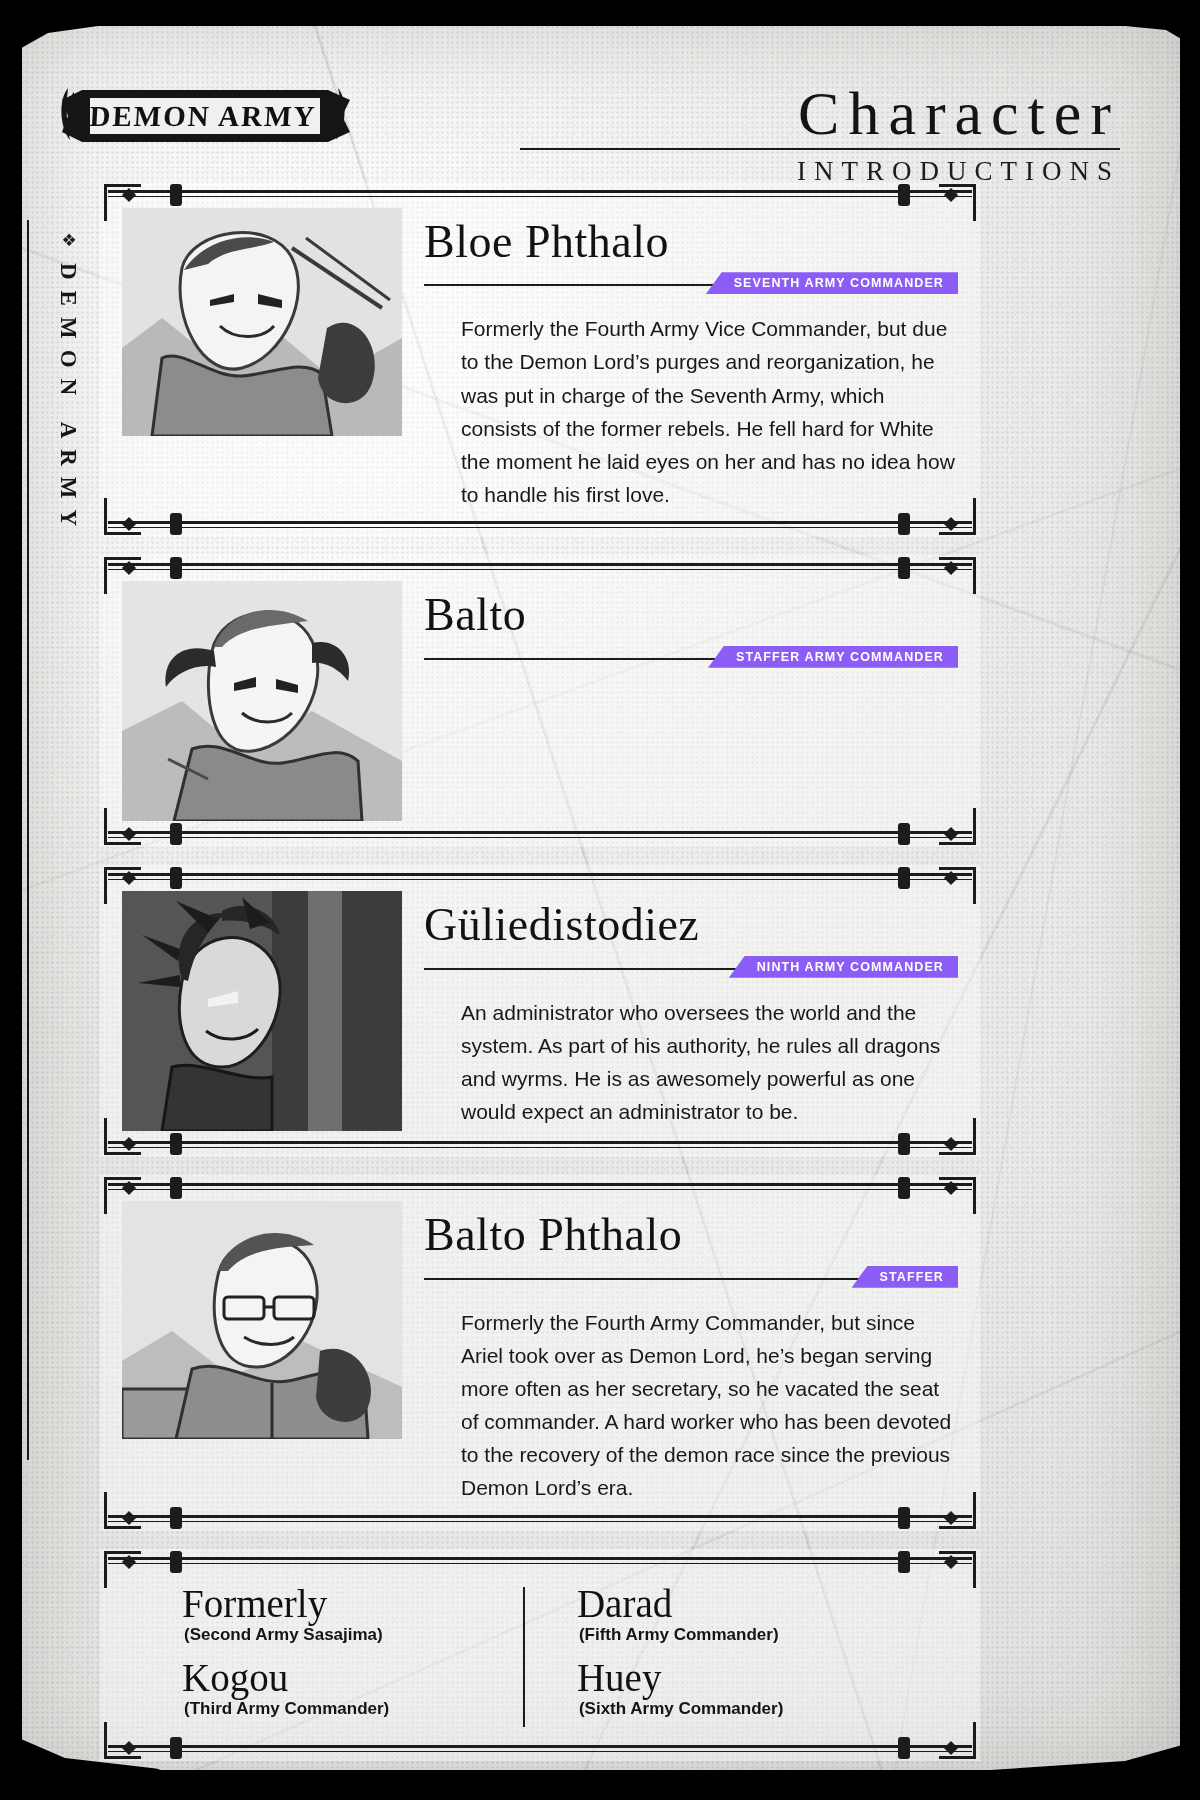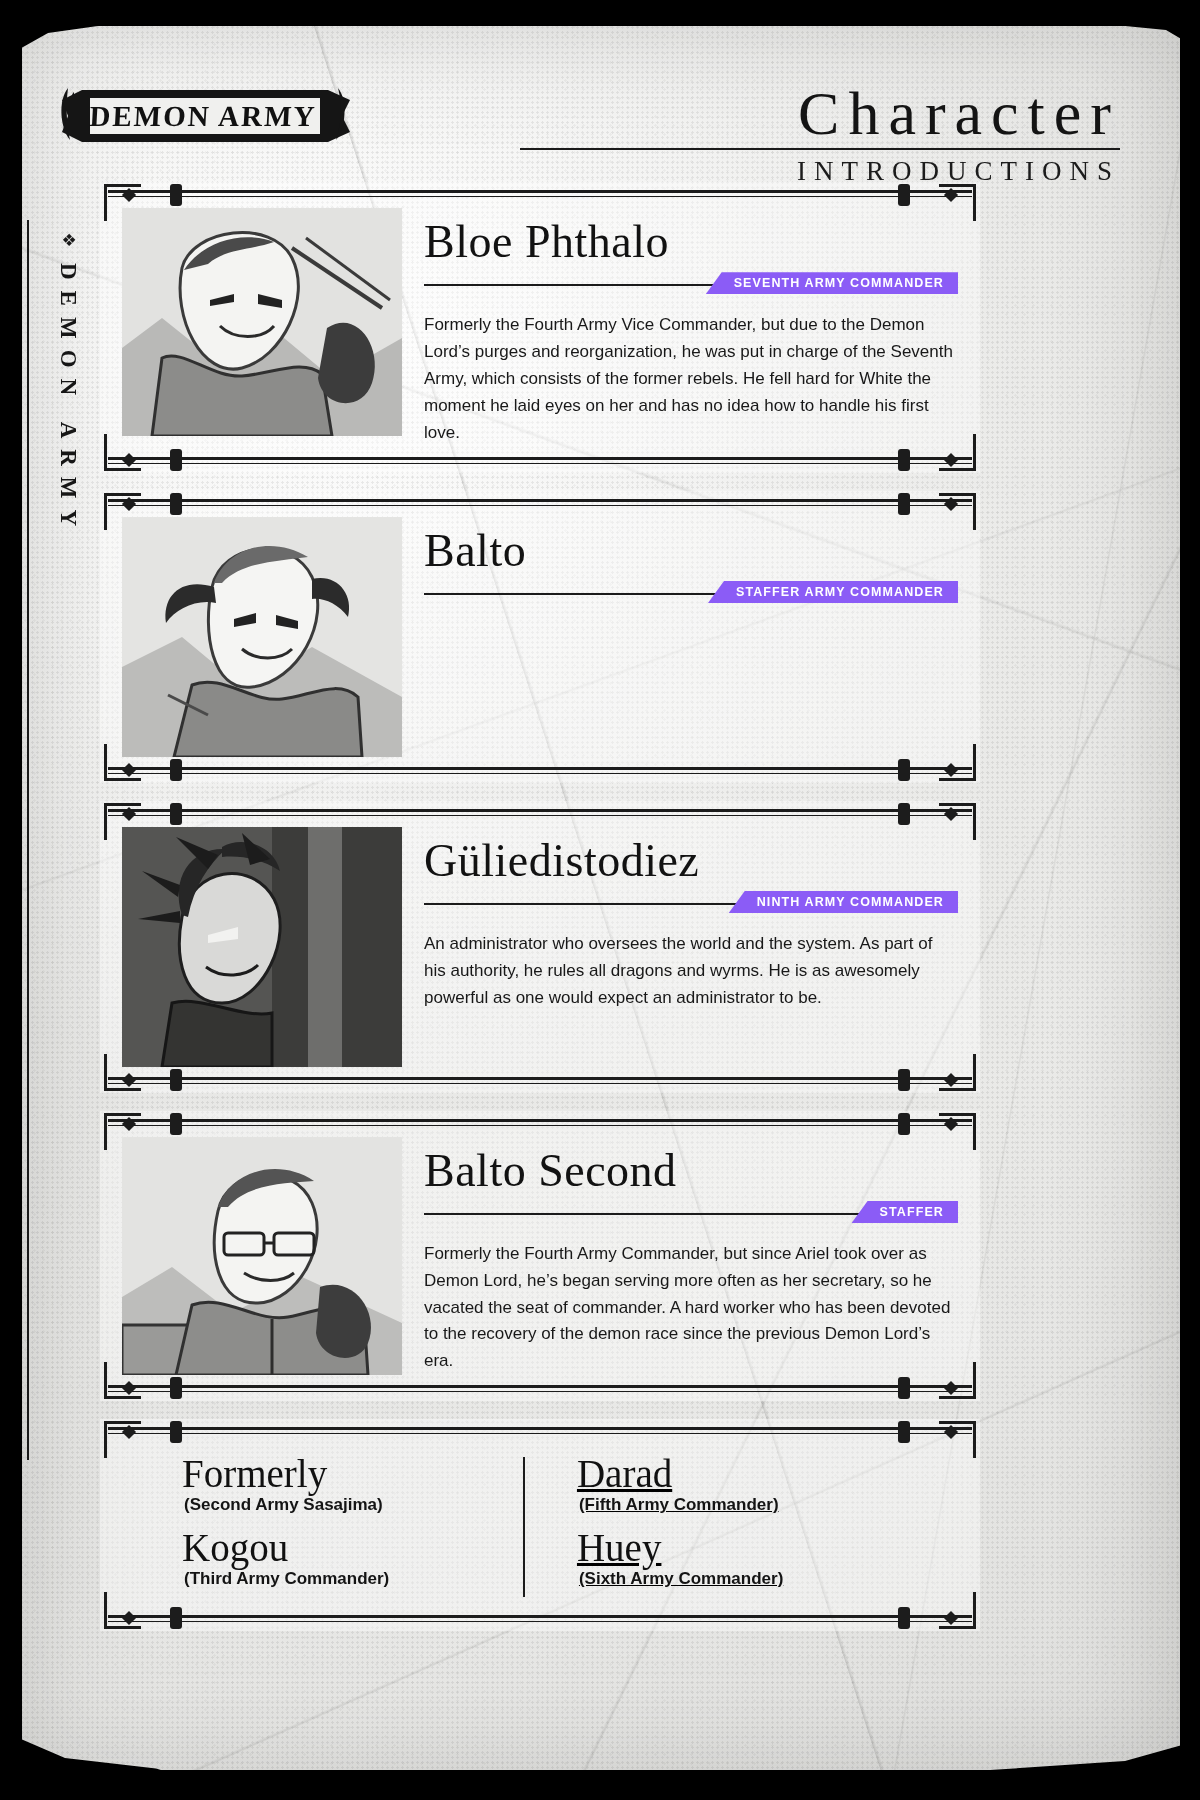--- a/index.html
+++ b/index.html
@@ -249,37 +249,38 @@
     right: 0; top: 0;
     background: #8b5cf6;
     color: #fff;
     font-size: 12.5px;
     font-weight: bold;
     letter-spacing: 1.1px;
     padding: 4px 14px 4px 28px;
     clip-path: polygon(16px 0, 100% 0, 100% 100%, 0 100%);
   }
   .char-desc {
-    font-size: 17px;
+    font-size: 21px;
     line-height: 1.58;
     color: #181818;
     max-width: 570px;
+    margin-left: 37px;
   }
 
   
   .minor-inner {
     display: flex;
     position: relative;
     z-index: 2;
     padding: 8px 40px 4px 60px;
   }
   .minor-col {
     flex: 1 1 50%;
   }
-  .minor-col.right { padding-left: 52px; text-decoration: underline; }
+  .minor-col.right { padding-left: 52px; }
   .minor-divider {
     width: 2px;
     background: #1b1b1b;
     margin: 4px 0;
   }
   .minor-name {
     font-family: "Liberation Serif", serif;
     font-size: 39px;
     color: #111;
     line-height: 1.08;
@@ -495,21 +496,21 @@
             <rect x="102" y="96" width="40" height="22" rx="4" fill="none" stroke="#222" stroke-width="3"></rect>
             <rect x="152" y="96" width="40" height="22" rx="4" fill="none" stroke="#222" stroke-width="3"></rect>
             <path d="M142 106 H152" stroke="#222" stroke-width="3"></path>
             <path d="M122 136 C138 146, 160 146, 172 136" fill="none" stroke="#2a2a2a" stroke-width="3"></path>
             <path d="M70 168 C102 156, 134 186, 166 180 C198 174, 222 160, 242 178 L246 238 L54 238 Z" fill="#8d8d8b" stroke="#303030" stroke-width="3"></path>
             <path d="M150 182 L150 238" stroke="#2d2d2d" stroke-width="3"></path>
             <path d="M198 150 C232 138, 258 176, 246 206 C236 230, 198 224, 194 196 Z" fill="#3d3d3d"></path>
           </svg>
         </div>
         <div class="content">
-          <div class="char-name">Balto Second</div>
+          <div class="char-name">Balto Phthalo</div>
           <div class="role-row">
             <div class="role-rule"></div>
             <div class="role-badge">STAFFER</div>
           </div>
           <div class="char-desc">Formerly the Fourth Army Commander, but since Ariel took over as Demon Lord, he’s began serving more often as her secretary, so he vacated the seat of commander. A hard worker who has been devoted to the recovery of the demon race since the previous Demon Lord’s era.</div>
         </div>
       </div>
     </div>
 
     <div class="card">

